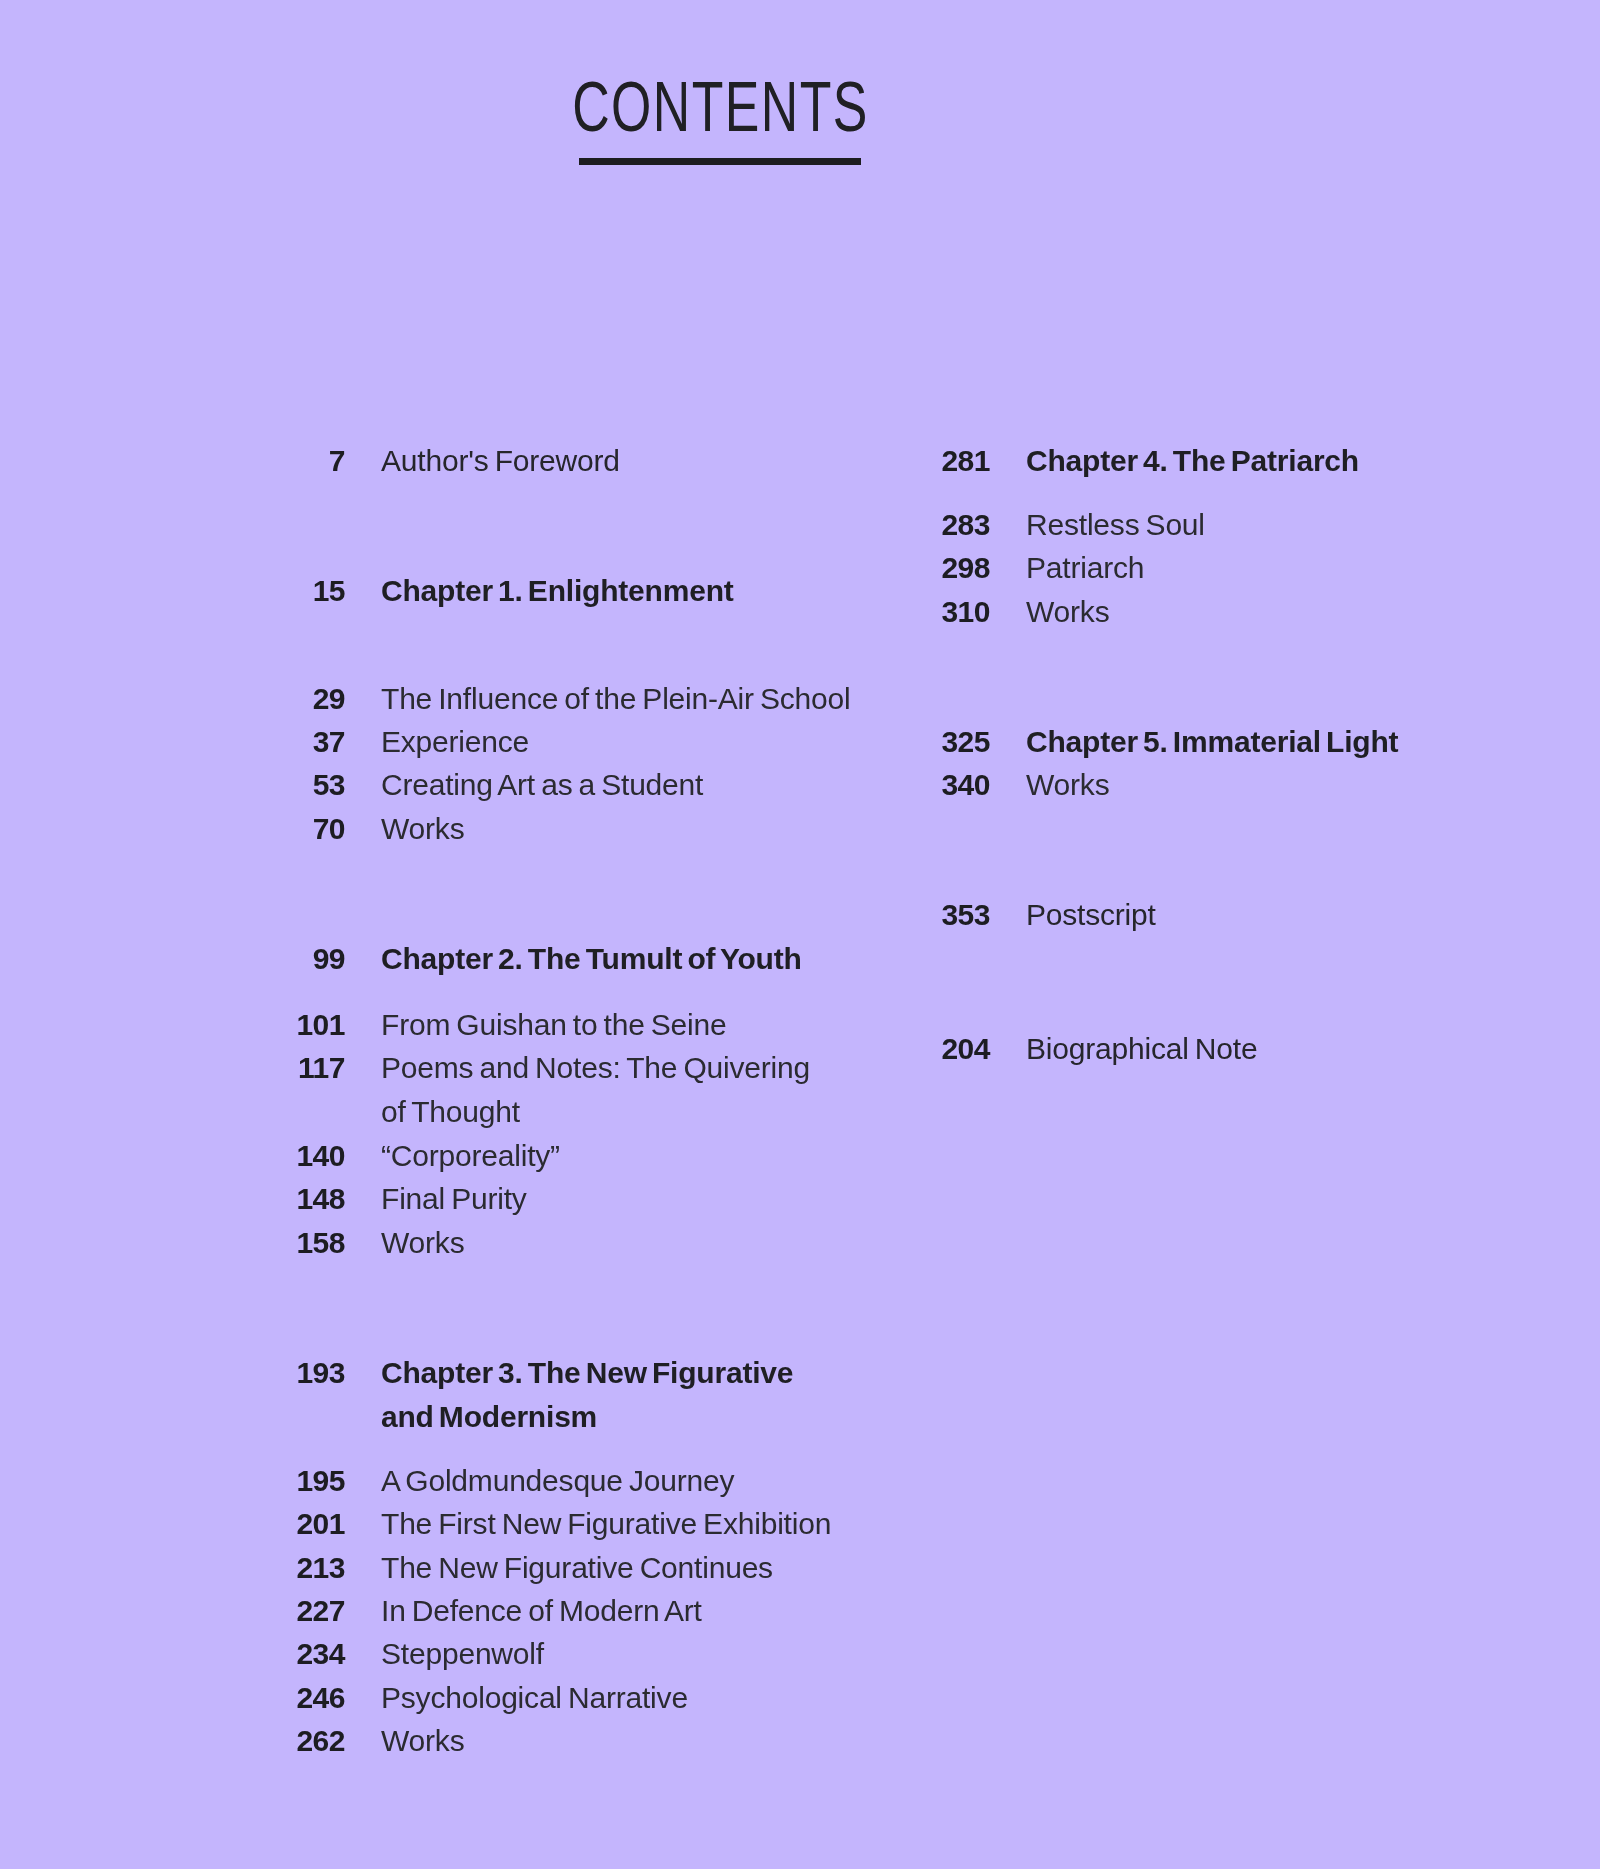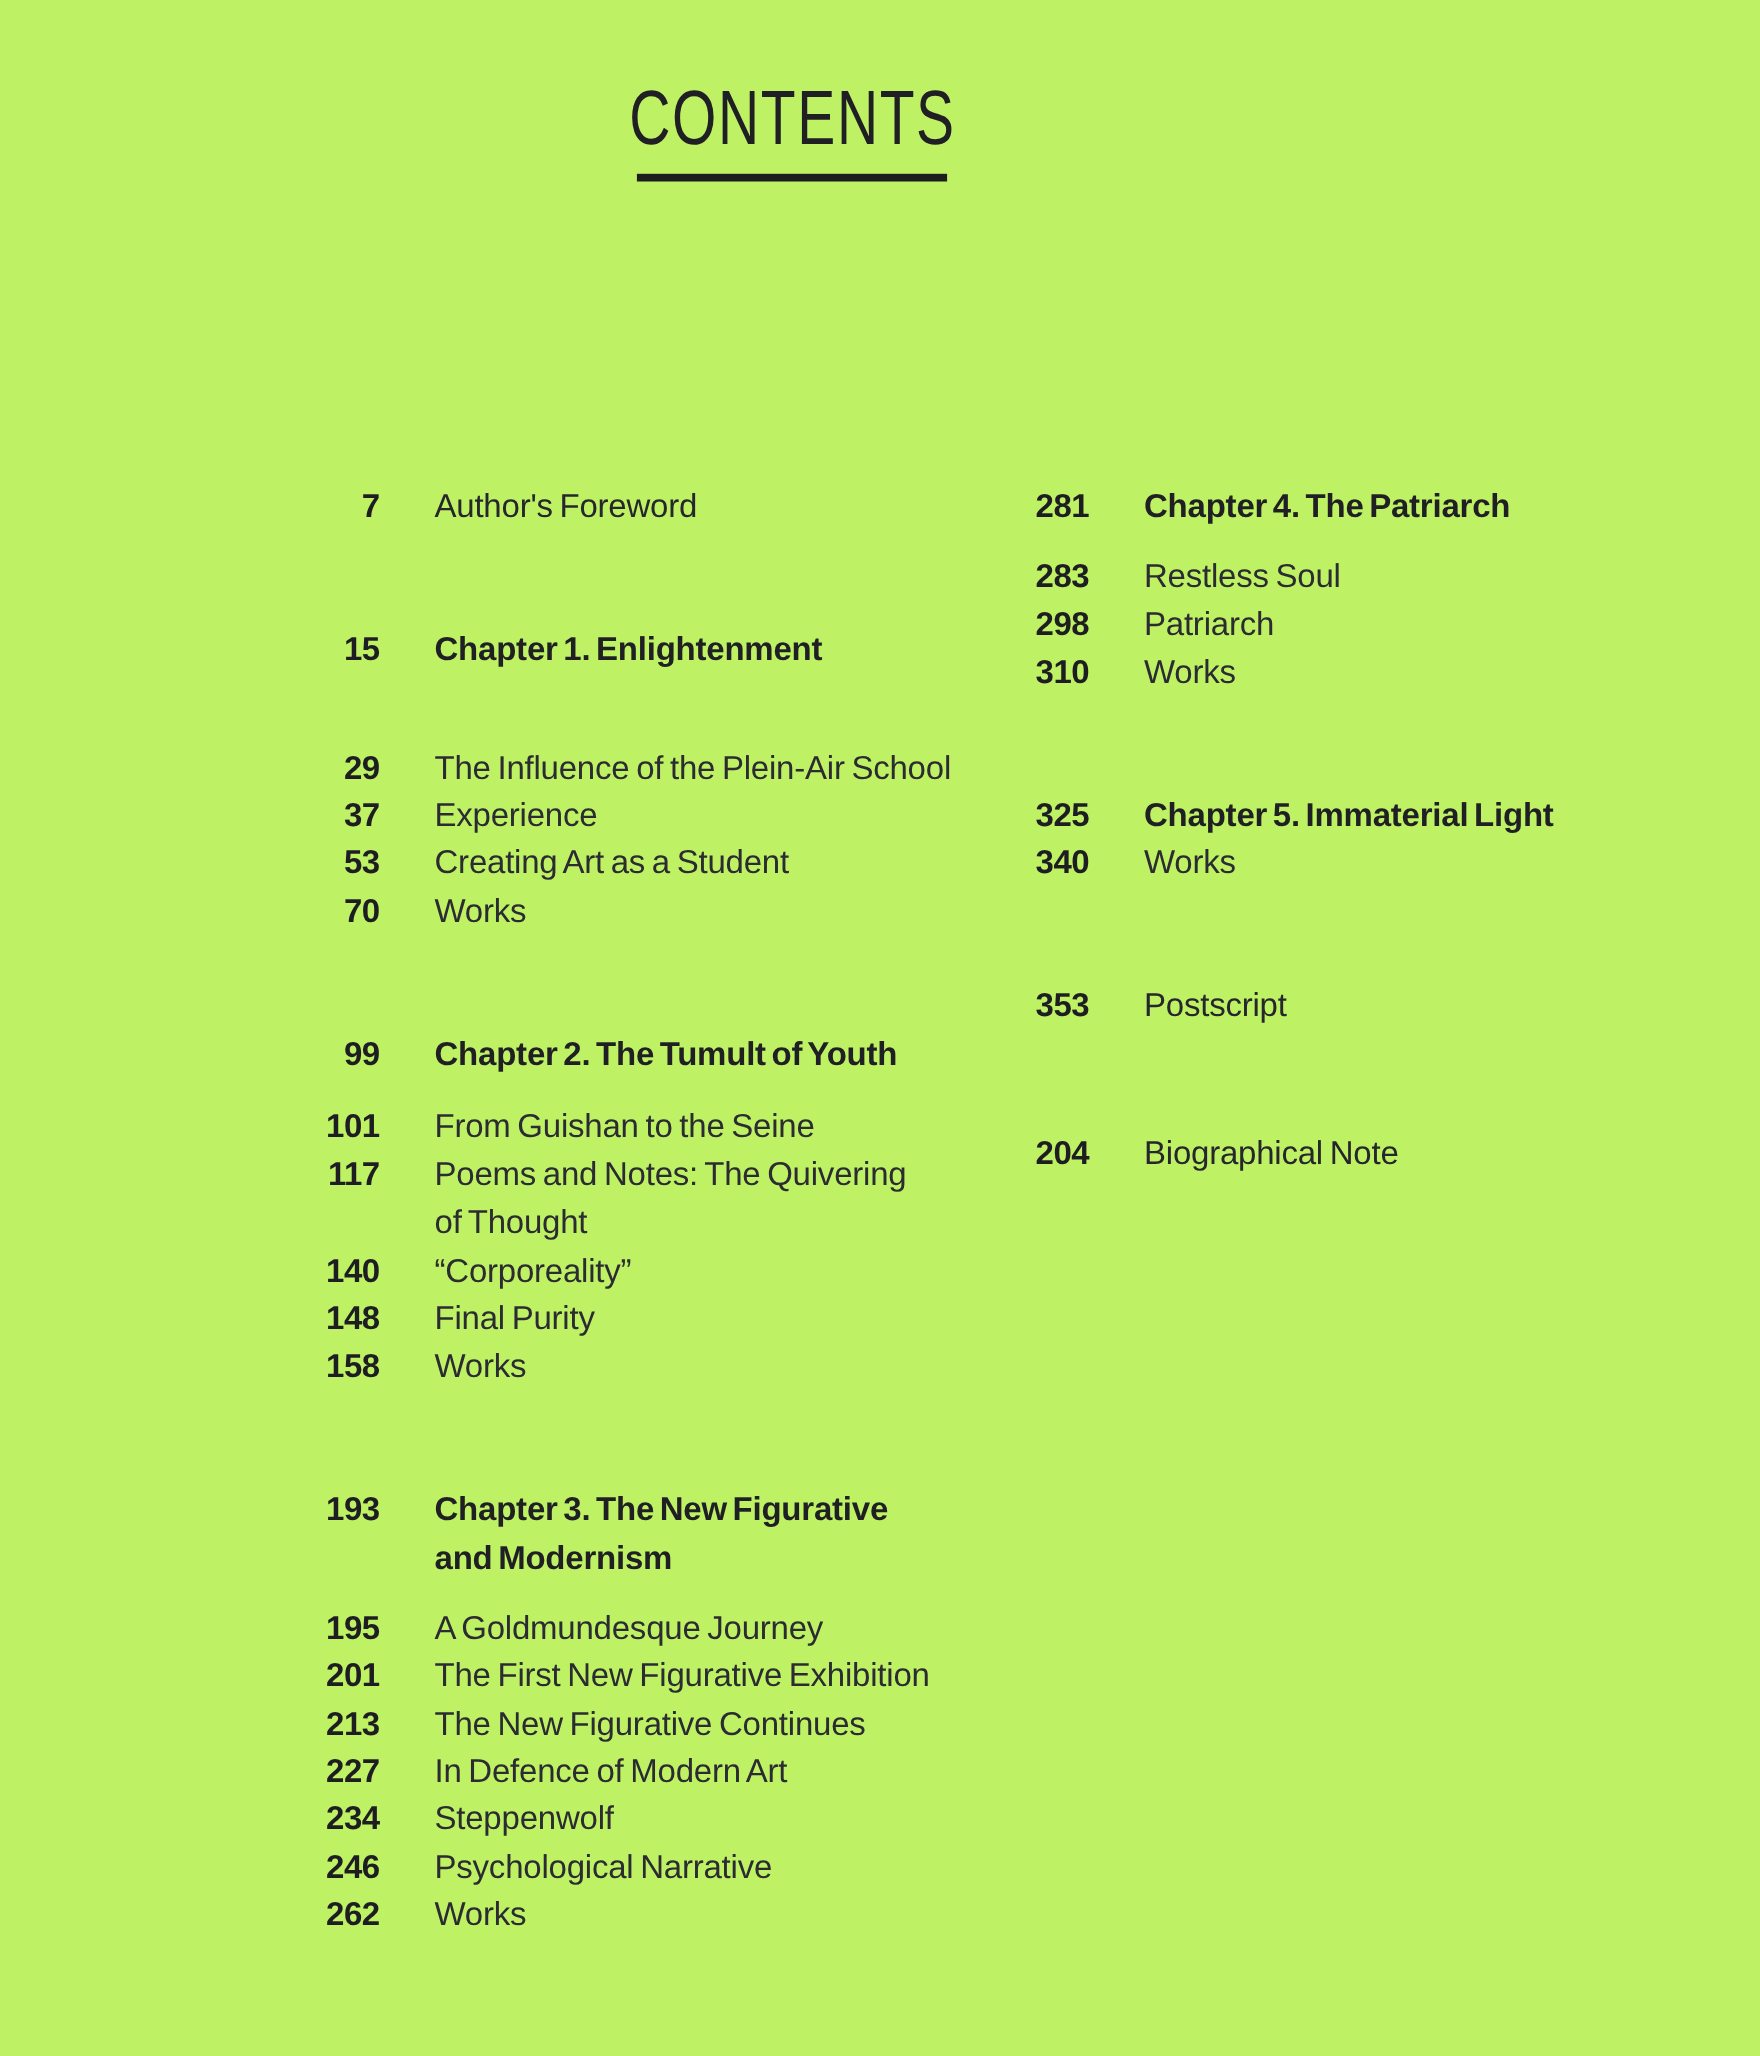--- a/index.html
+++ b/index.html
@@ -1,20 +1,20 @@
 <!DOCTYPE html>
 <html><head>
 <meta charset="utf-8">
 <style>
   html,body { margin:0; padding:0; }
   .page {
     position:relative;
     width:1600px;
     height:1869px;
-    background:#bef264;
+    background:#c4b5fd;
     font-family:"Liberation Sans", sans-serif;
     color:#232329;
     overflow:hidden;
   }
   .title-wrap { position:absolute; top:72px; left:0; width:1440px; text-align:center; }
   .page-title {
     display:inline-block;
     margin:0;
     font-size:70px;
     font-weight:400;
@@ -37,21 +37,21 @@
   .row.rightcol { left:880px; }
   .num {
     display:inline-block;
     width:110px;
     text-align:right;
     font-weight:700;
     letter-spacing:-0.5px;
     color:#1d1d22;
   }
   .lbl {
-    margin-left:50px;
+    margin-left:36px;
     letter-spacing:-0.2px;
     word-spacing:-2px;
     color:#26262c;
   }
   .chapter .lbl { font-weight:700; word-spacing:-3px; color:#1f1f24; }
   .sub .lbl     { color:#2b2b31; }
   .l1,.l2 { display:block; }
   .l2 { margin-top:10px; }
 </style>
 </head>

